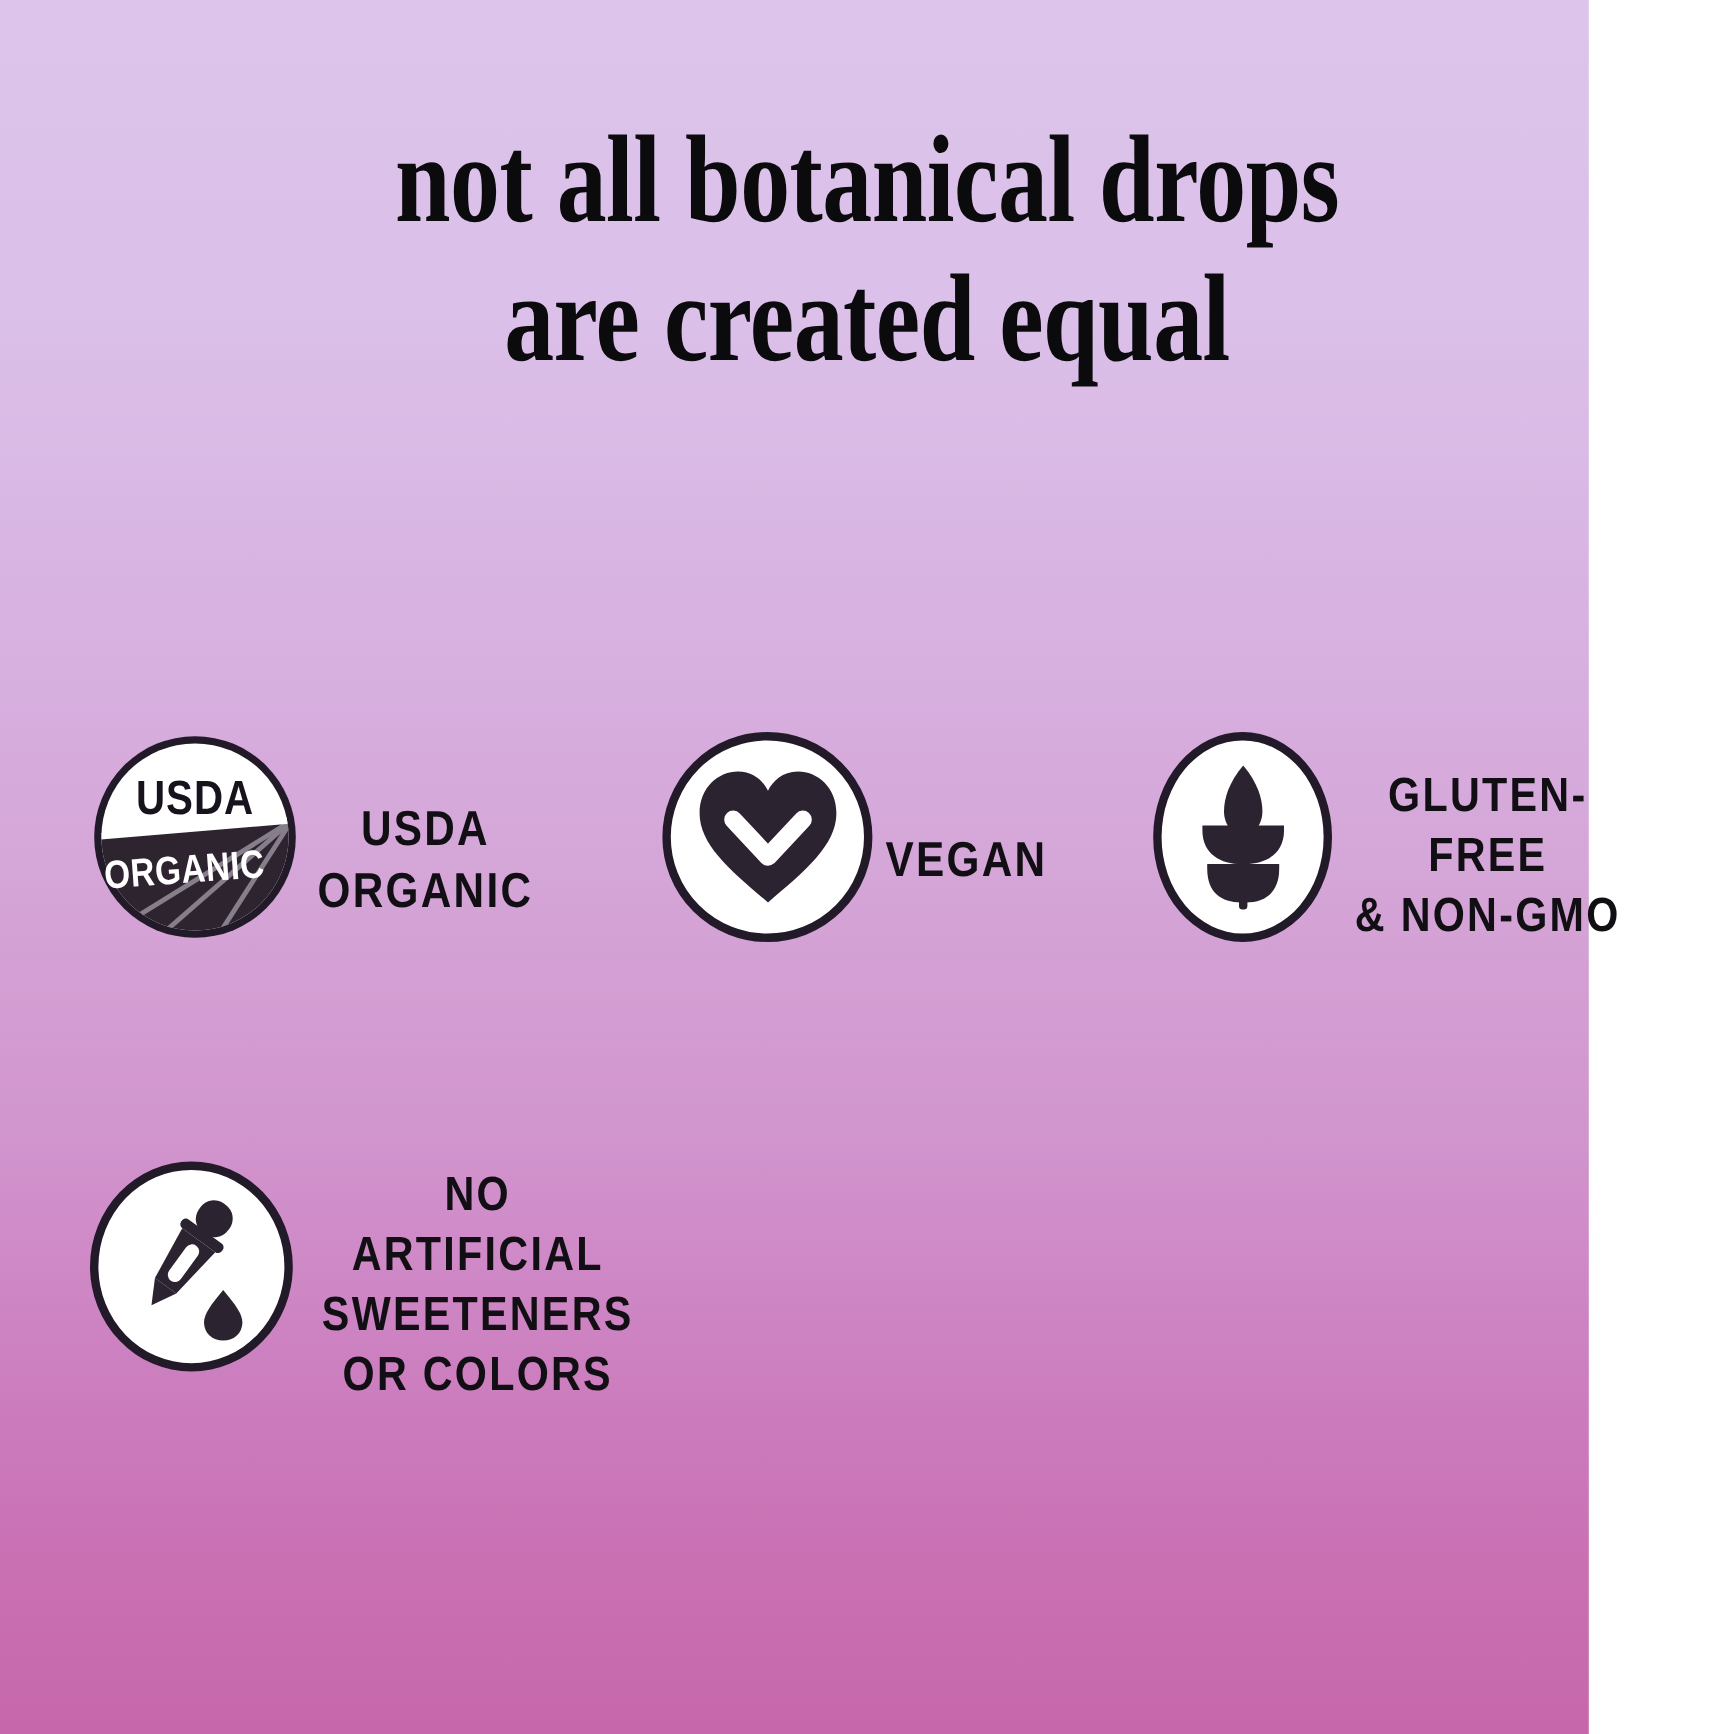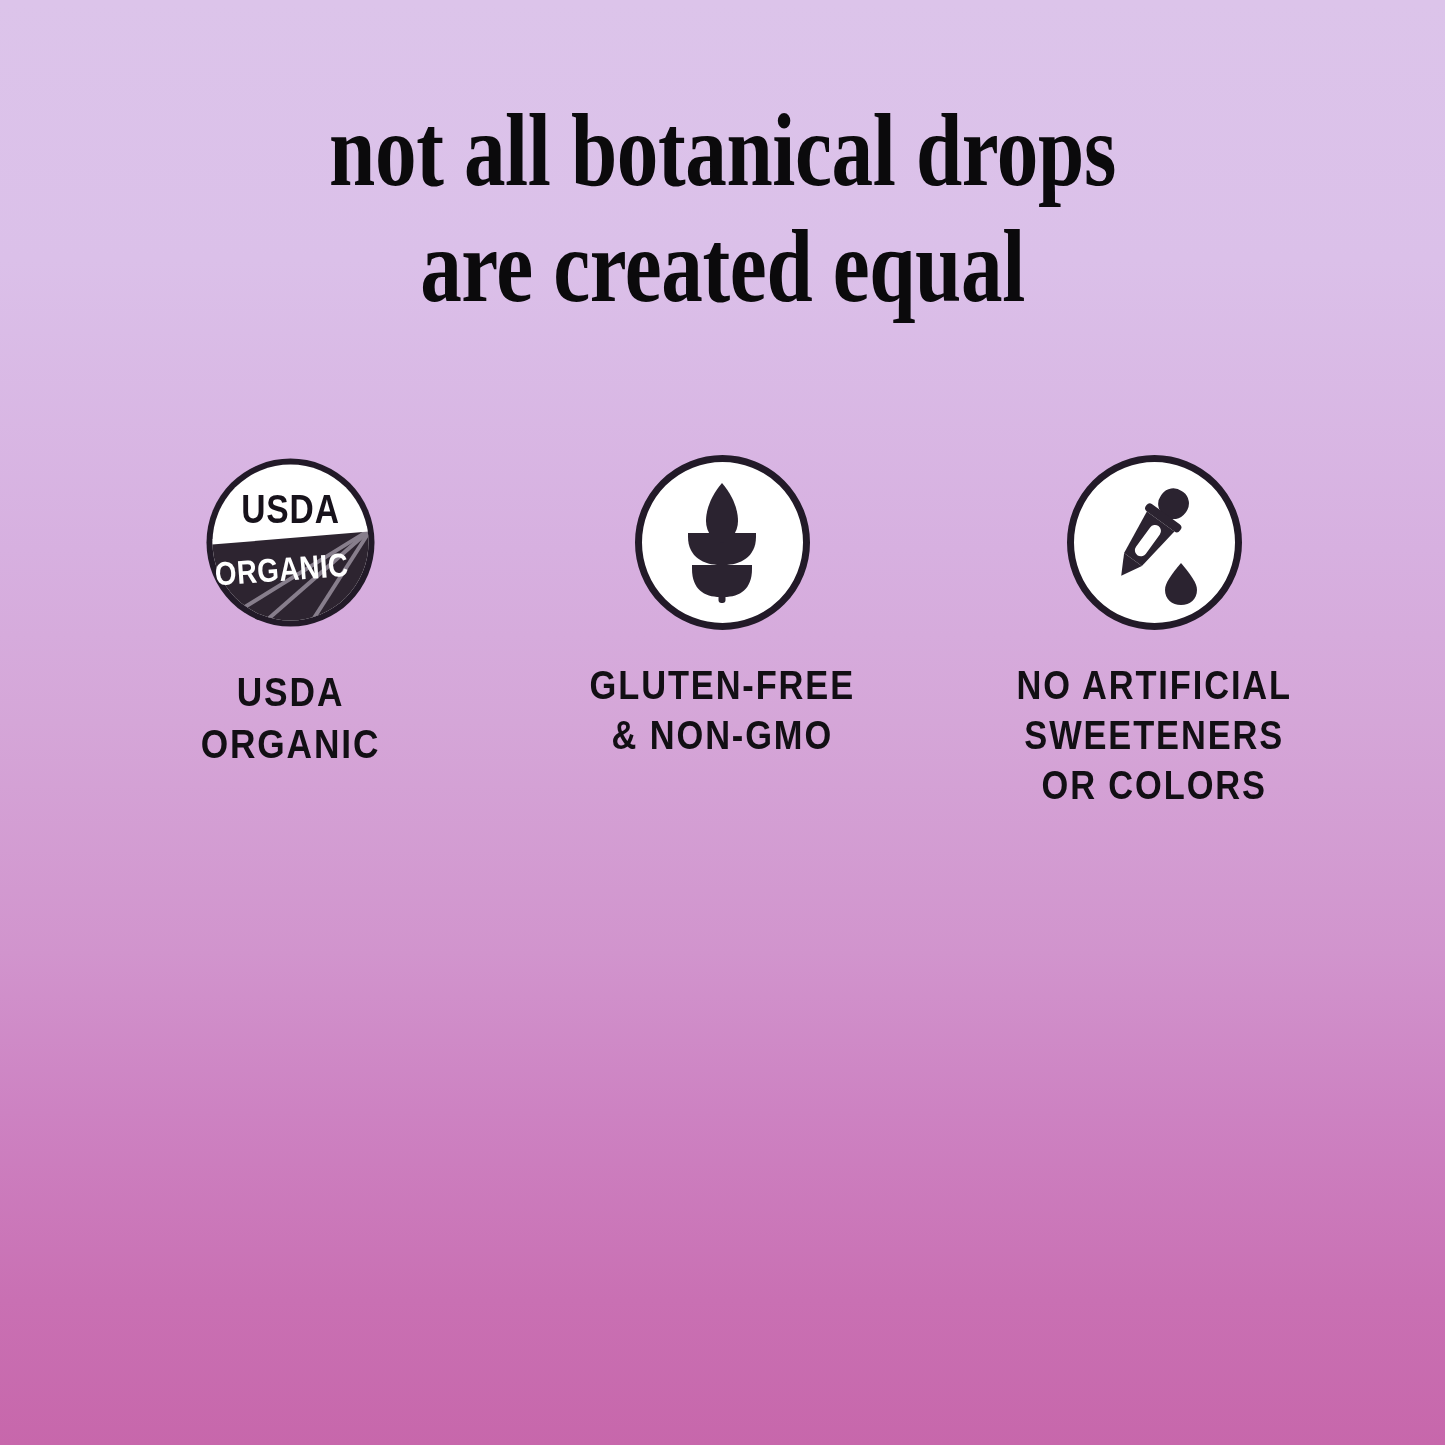--- a/index.html
+++ b/index.html
@@ -8,21 +8,21 @@
   }
   body {
     width: 1445px;
     height: 1445px;
     overflow: hidden;
     font-family: "Liberation Sans", sans-serif;
   }
 
   #infographic {
     position: relative;
-    width: 1445px;
+    width: 1324px;
     height: 1445px;
     background: linear-gradient(
       to bottom,
       #dcc4ea 0%,
       #dbc0e9 18%,
       #d7b0e0 38%,
       #d5a6d8 50%,
       #d194cd 66%,
       #cd82c2 77%,
       #c970b3 90%,
@@ -56,21 +56,21 @@
     left: 75px;
     width: 1295px;
     display: grid;
     grid-template-columns: repeat(3, 1fr);
     grid-template-rows: 485px auto;
     justify-items: center;
   }
 
   .badge {
     display: flex;
-    flex-direction: column;
+    flex-direction: row;
     align-items: center;
     width: 100%;
   }
 
   .badge-circle {
     width: 175px;
     height: 175px;
     border-radius: 50%;
     background: #ffffff;
     border: 7px solid #221a28;
@@ -143,20 +143,35 @@
           </g>
           <text x="87.5" y="68" text-anchor="middle" font-family="Liberation Sans, sans-serif" font-size="40" font-weight="700" fill="#17121b" transform="scale(0.84 1)" transform-origin="87.5 68" letter-spacing="1">USDA</text>
           <text x="87.5" y="119" text-anchor="middle" font-family="Liberation Sans, sans-serif" font-size="33" font-weight="700" fill="#ffffff" transform="rotate(-4.2 87.5 113) scale(0.84 1)" transform-origin="87.5 119" letter-spacing="0.5">ORGANIC</text>
         </svg>
       </div>
       <div class="badge-label">USDA
 ORGANIC</div>
     </div>
 
 
+    <div class="badge">
+      <div class="badge-circle">
+        <svg width="122" height="116" viewBox="0 0 122 116" aria-hidden="true">
+          <path d="M61 112
+                   C 30 86, 4 64, 4 38
+                   C 4 16, 20 3, 36 3
+                   C 49 3, 57 11, 61 19
+                   C 65 11, 73 3, 86 3
+                   C 102 3, 118 16, 118 38
+                   C 118 64, 92 86, 61 112 Z" fill="#2b2330"></path>
+          <path d="M32 43 L61 74 L90 43" fill="none" stroke="#ffffff" stroke-width="15" stroke-linecap="round" stroke-linejoin="round"></path>
+        </svg>
+      </div>
+      <div class="badge-label">VEGAN</div>
+    </div>
 
 
     <div class="badge row2">
       <div class="badge-circle">
         <svg width="104" height="124" viewBox="0 0 104 124" aria-hidden="true">
           <g fill="#2b2330">
 
             <rect x="48.5" y="42" width="7" height="80" rx="3"></rect>
 
             <path d="M52 2

